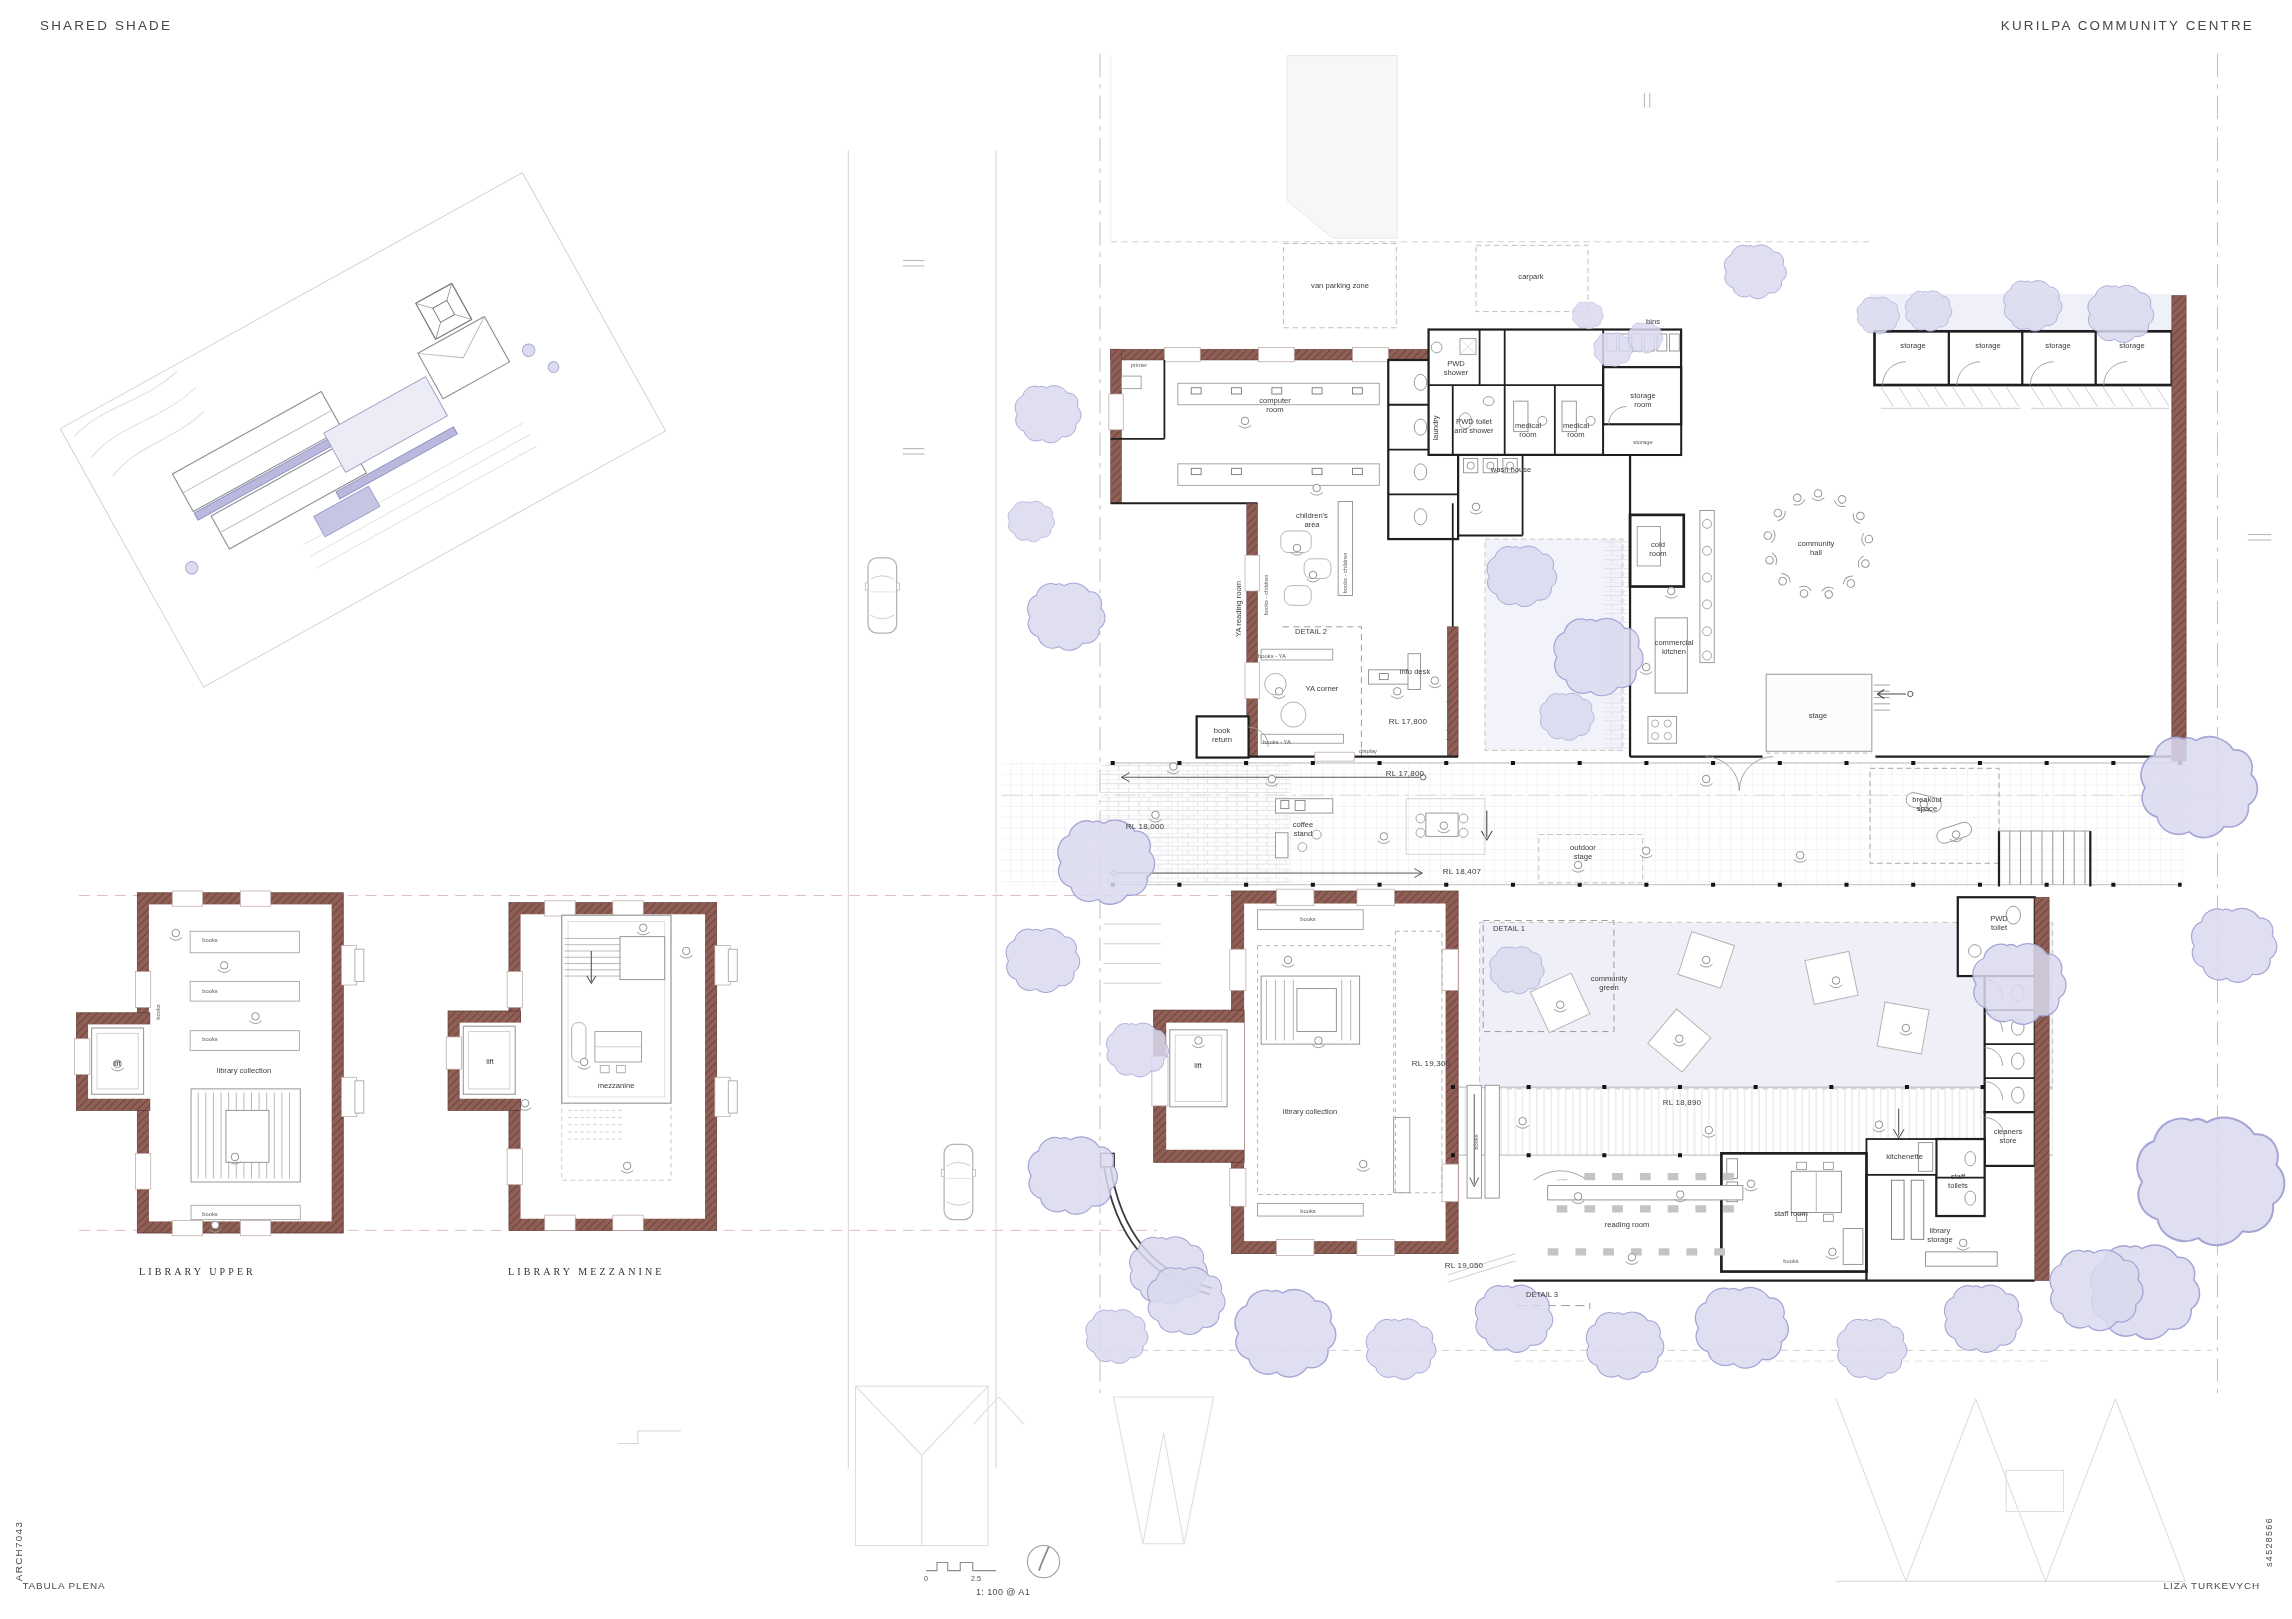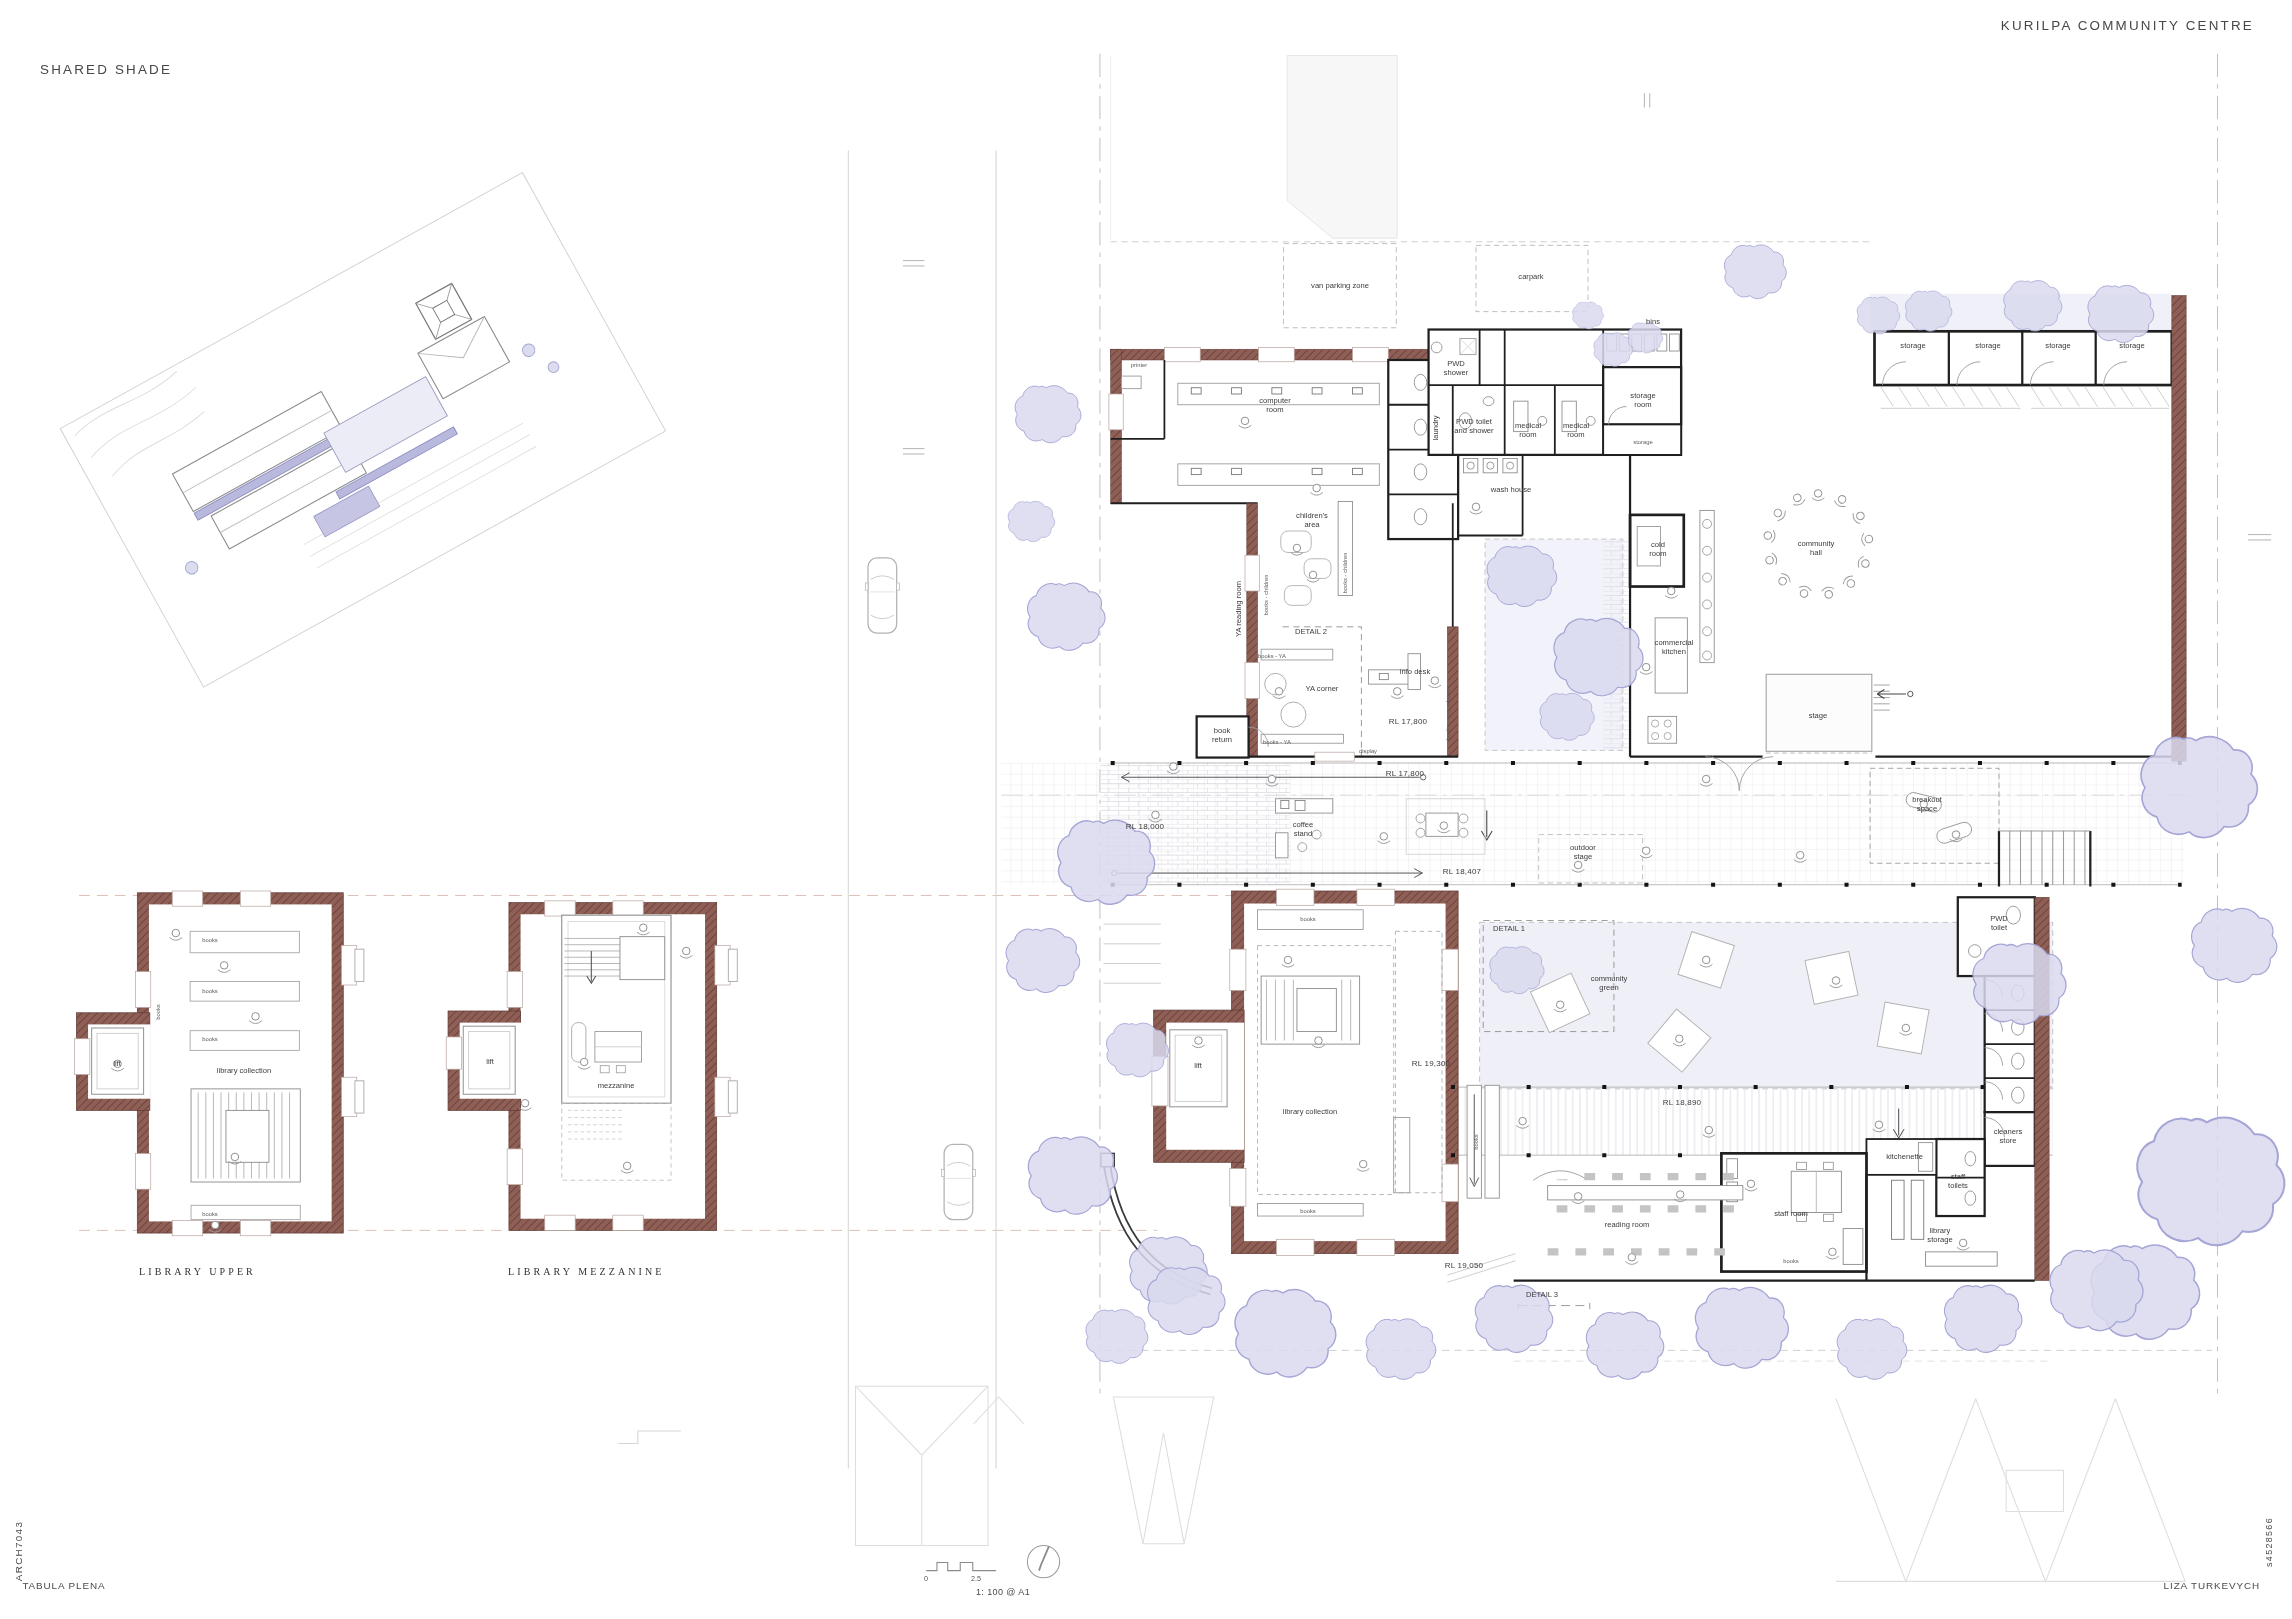--- a/index.html
+++ b/index.html
@@ -651,21 +651,21 @@
       <div class="plan-label rl" style="left: 1408px; top: 722px;">RL 17,800</div>
       <div class="plan-label xs" style="left: 1277px; top: 742px;">books - YA</div>
       <div class="plan-label xs" style="left: 1368px; top: 751px;">display</div>
       <div class="plan-label xs vert" style="left: 1448px; top: 713px;">books - new releases</div>
       <div class="plan-label w30" style="left: 1222px; top: 736px;">book return</div>
       <div class="plan-label rl" style="left: 1405px; top: 774px;">RL 17,800</div>
       <div class="plan-label rl" style="left: 1145px; top: 827px;">RL 18,000</div>
       <div class="plan-label w30" style="left: 1303px; top: 830px;">coffee stand</div>
       <div class="plan-label rl" style="left: 1462px; top: 872px;">RL 18,407</div>
       <div class="plan-label w36" style="left: 1583px; top: 853px;">outdoor stage</div>
-      <div class="plan-label" style="left: 1489px; top: 490px; padding-left: 44px;">wash house</div>
+      <div class="plan-label" style="left: 1489px; top: 470px; padding-left: 44px;">wash house</div>
       <div class="plan-label w30" style="left: 1658px; top: 550px;">cold room</div>
       <div class="plan-label w48" style="left: 1674px; top: 648px;">commercial kitchen</div>
       <div class="plan-label w48" style="left: 1816px; top: 549px;">community hall</div>
       <div class="plan-label" style="left: 1818px; top: 716px;">stage</div>
       <div class="plan-label" style="left: 1913px; top: 346px;">storage</div>
       <div class="plan-label" style="left: 1988px; top: 346px;">storage</div>
       <div class="plan-label" style="left: 2058px; top: 346px;">storage</div>
       <div class="plan-label" style="left: 2132px; top: 346px;">storage</div>
       <div class="plan-label w40" style="left: 1927px; top: 805px;">breakout space</div>
       <div class="plan-label w30" style="left: 1999px; top: 924px;">PWD toilet</div>
@@ -682,21 +682,21 @@
       <div class="plan-label w30" style="left: 1958px; top: 1182px;">staff toilets</div>
       <div class="plan-label w40" style="left: 2008px; top: 1137px;">cleaners store</div>
       <div class="plan-label w40" style="left: 1940px; top: 1236px;">library storage</div>
       <div class="plan-label" style="left: 1542px; top: 1295px;">DETAIL 3</div>
       <div class="plan-label xs" style="left: 1308px; top: 919px;">books</div>
       <div class="plan-label xs" style="left: 1308px; top: 1211px;">books</div>
       <div class="plan-label xs vert" style="left: 1476px; top: 1142px;">books</div>
       <div class="plan-label xs" style="left: 1791px; top: 1261px;">books</div>
     </div>
 
-  <div class="sheet-title" style="left:40px;top:18px;margin-top:44px;">SHARED SHADE</div>
+  <div class="sheet-title" style="left:40px;top:18px;">SHARED SHADE</div>
   <div class="sheet-title" style="right:39px;top:18px;">KURILPA COMMUNITY CENTRE</div>
 
   <div class="plan-title" style="left:139px;top:1266px;">LIBRARY UPPER</div>
   <div class="plan-title" style="left:508px;top:1266px;">LIBRARY MEZZANINE</div>
 
   <div class="tb-vert" style="left:18px;top:1551px;">ARCH7043</div>
   <div class="tb" style="left:22.4px;top:1580px;">TABULA PLENA</div>
   <div class="sb" style="left:926px;top:1574px;">0</div>
   <div class="sb" style="left:976px;top:1574px;">2.5</div>
   <div class="scale-note" style="left:1003px;top:1587px;">1: 100 @ A1</div>

